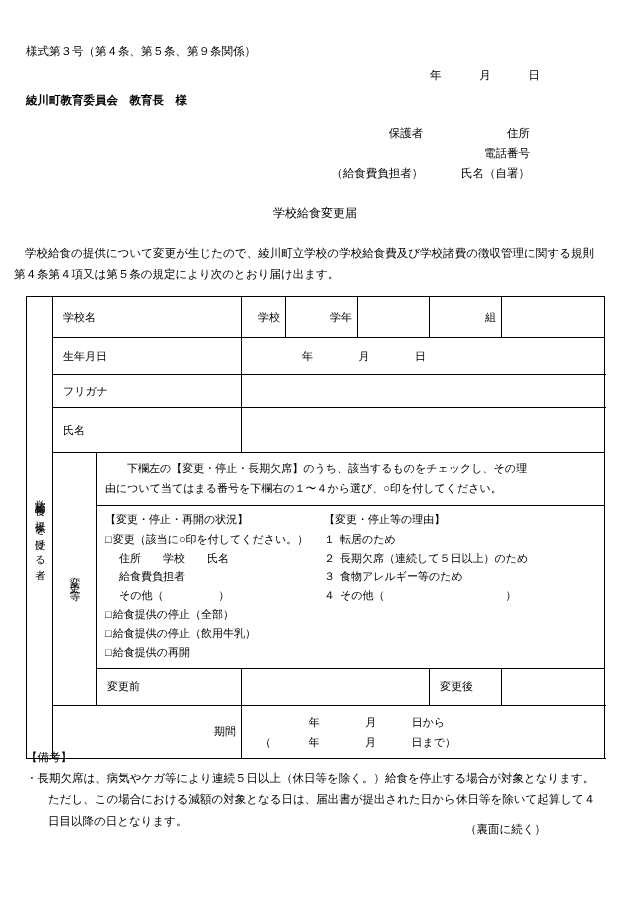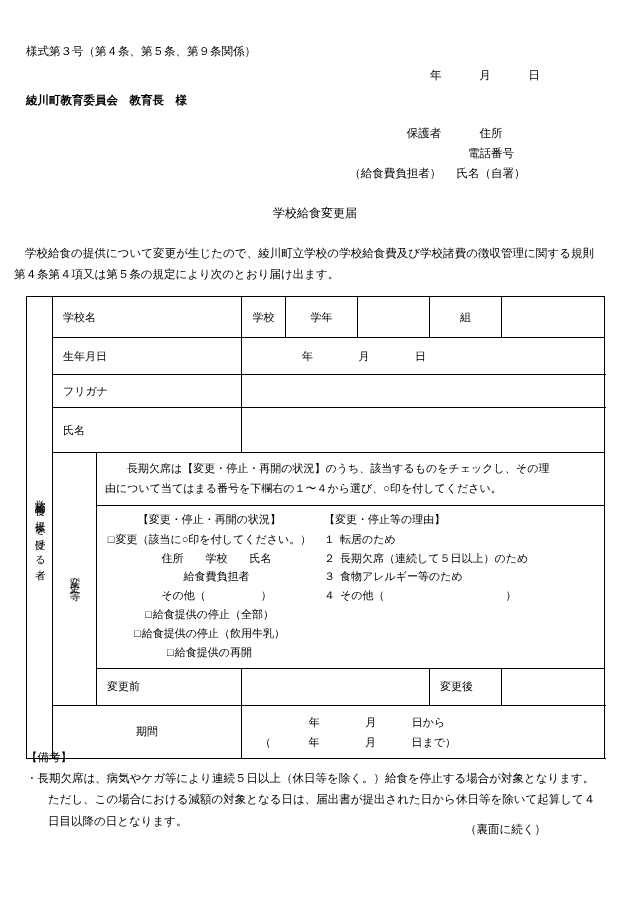--- a/index.html
+++ b/index.html
@@ -55,22 +55,22 @@
     font-size: 11.5px;
     text-align: right;
   }
   .guardian-block .gl {
     line-height: 1.75;
     white-space: nowrap;
   }
   .guardian-block .gl .indent-r {
     display: inline-block;
     width: 78px;
-    text-align: center;
-    margin-left: 8px;
+    text-align: right;
+    margin-left: 26px;
   }
   #doc-title {
     position: absolute;
     left: 0;
     top: 205px;
     width: 630px;
     text-align: center;
     font-size: 12px;
   }
   #intro {
@@ -110,21 +110,21 @@
     margin: 0 auto;
     line-height: 1;
     font-size: 10.5px;
     white-space: nowrap;
   }
   .lbl {
     text-align: left;
     padding-left: 10px !important;
     border-radius: 17px;
   }
-  .cell-center { text-align: center; }
+  .cell-center { text-align: right; }
   .h30 { height: 30px; }
   .h34 { height: 34px; }
   .h26 { height: 26px; margin-top: 39px; }
   .dob-line {
     text-align: left;
     padding-left: 60px !important;
     white-space: nowrap;
   }
   .dob-line span { display: inline-block; }
   .gap-40 { width: 40px; }
@@ -137,21 +137,20 @@
   }
   .note-cell .l1 { text-indent: 22px; }
   .two-col {
     display: flex;
     gap: 0;
   }
   .two-col .col-left {
     width: 215px;
     box-sizing: border-box;
     padding-right: 6px;
-    text-align: center;
   }
   .two-col .col-right {
     flex: 1;
     box-sizing: border-box;
     padding-left: 4px;
   }
   .chg-cell {
     padding: 6px 8px !important;
     vertical-align: top;
   }
@@ -303,21 +302,21 @@
     <tr>
       <td class="lbl" style="height:38px" colspan="2">氏名</td>
       <td colspan="6"></td>
     </tr>
 
     <tr>
       <td class="vert-etc" rowspan="3">
         <div class="vtext">変更等</div>
       </td>
       <td class="note-cell" colspan="6">
-        <div class="l1">長期欠席は【変更・停止・再開の状況】のうち、該当するものをチェックし、その理</div>
+        <div class="l1">下欄左の【変更・停止・長期欠席】のうち、該当するものをチェックし、その理</div>
         <div>由について当てはまる番号を下欄右の１〜４から選び、○印を付してください。</div>
       </td>
     </tr>
 
     <tr>
       <td class="chg-cell" colspan="6">
         <div class="two-col">
           <div class="col-left">
             <div class="hd">【変更・停止・再開の状況】</div>
             <div class="it chk">変更（該当に○印を付してください。）</div>

